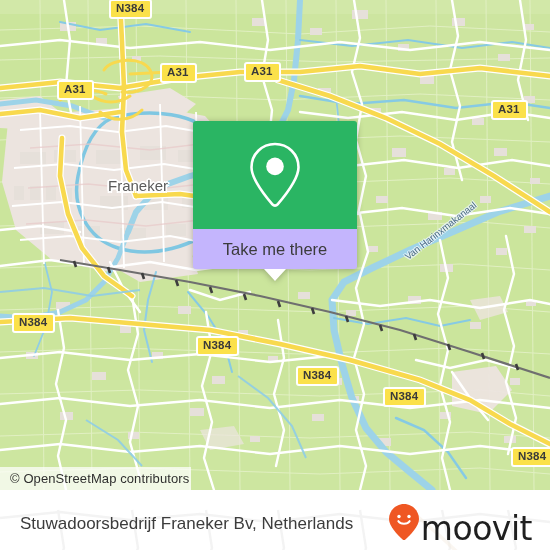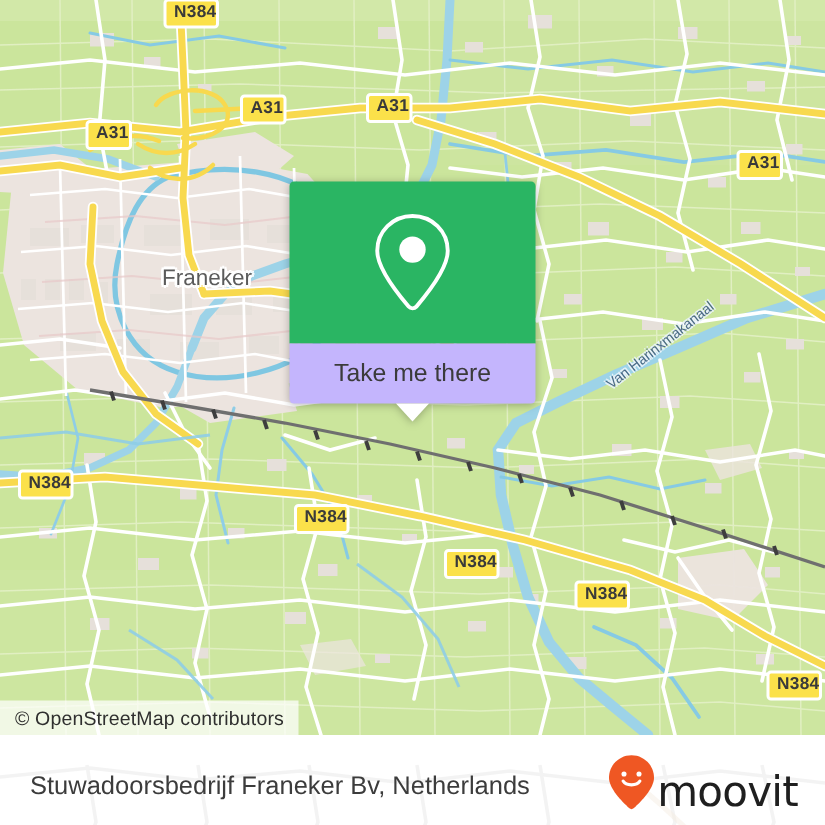--- a/index.html
+++ b/index.html
@@ -23,21 +23,21 @@
     overflow: hidden;
     background: #cbe59c;
   }
   #map svg { display: block; }
 
   
   #attribution {
     position: absolute;
     left: 0; top: 467px;
     height: 23px;
-    padding: 0 10px 0 10px;
+    padding: 0 2px 0 10px;
     display: flex; align-items: center;
     background: rgba(255,255,255,0.72);
     font-size: 13px;
     color: #2f2f2f;
     letter-spacing: 0.1px;
     z-index: 40;
   }
 
   
   #callout {
@@ -96,40 +96,40 @@
     white-space: nowrap;
   }
   #brand {
     position: absolute;
     right: 18px; top: 50%;
     transform: translateY(-50%);
     z-index: 2;
     display: flex; align-items: center;
   }
   #brand-word {
-    font-size: 28px;
+    font-size: 33px;
     font-weight: 500;
     color: #1f1f1f;
     letter-spacing: -0.5px;
     line-height: 1;
     margin-left: 1px;
     font-family: "DejaVu Sans", sans-serif;
     margin-top: 8px;
   }
 
   
   .shield {
     position: absolute;
     background: #fbe14a;
     border: 2px solid #ffffff;
     border-radius: 3px;
     color: #3a3a3a;
     font-size: 11.5px;
     font-weight: bold;
-    padding: 1px 0 2px 5px;
+    padding: 1px 6px 2px 5px;
     line-height: 1.1;
     z-index: 20;
     white-space: nowrap;
     letter-spacing: 0.2px;
   }
 
   
   .place-label {
     position: absolute;
     z-index: 18;

